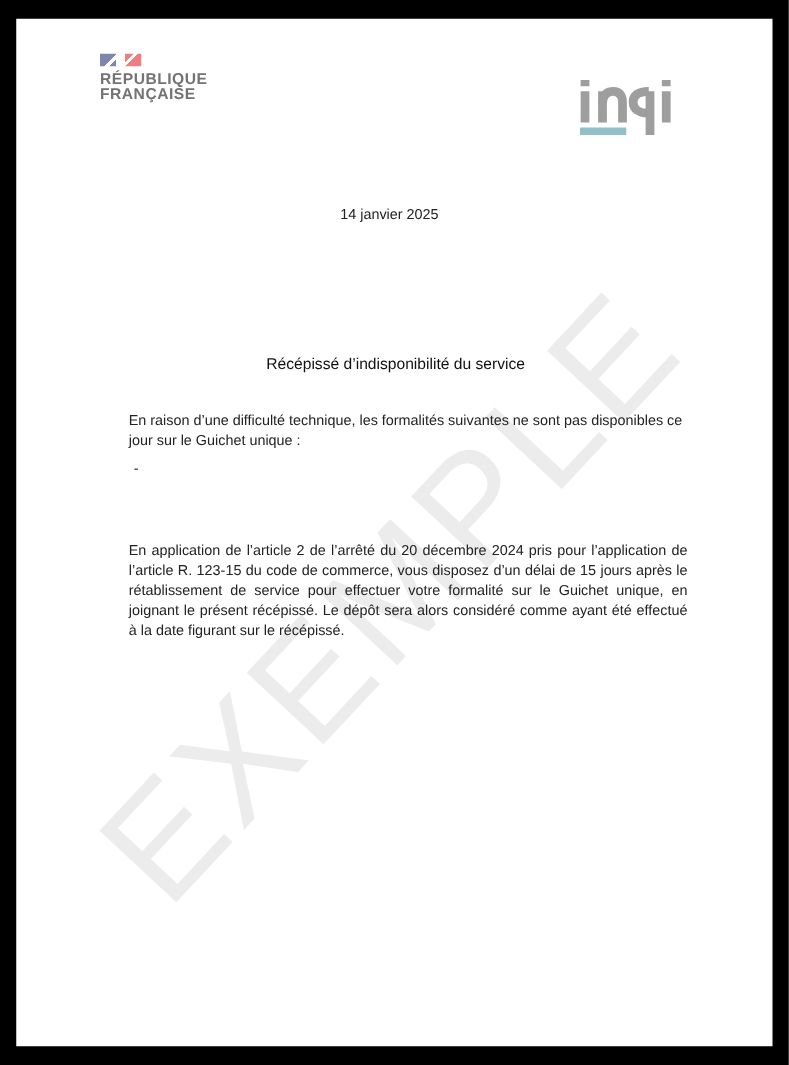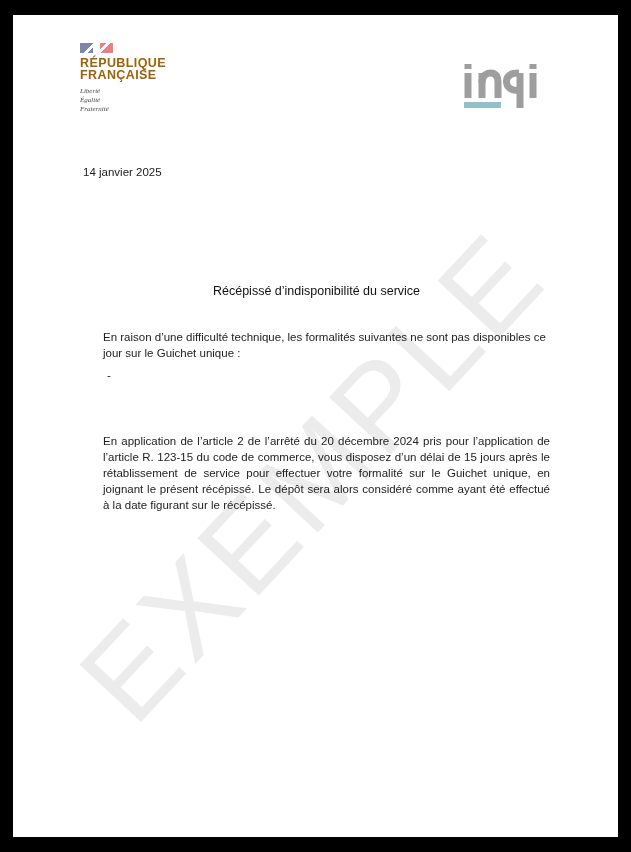--- a/index.html
+++ b/index.html
@@ -39,37 +39,37 @@
     width: 13px; height: 10px;
     background: linear-gradient(135deg, #7d87ae 58%, #ffffff 58%, #ffffff 74%, #7d87ae 74%);
   }
   .rf-flag .stripe-gap { width: 7px; height: 10px; background: #ffffff; }
   .rf-flag .stripe-red {
     width: 13px; height: 10px;
     background: linear-gradient(135deg, #ef7e82 30%, #ffffff 30%, #ffffff 46%, #ef7e82 46%);
   }
   .rf-name {
     font-weight: 700; font-size: 12.5px; line-height: 12px;
-    letter-spacing: 0.4px; color: #a16207;
+    letter-spacing: 0.4px; color: #737373;
   }
   .rf-motto {
     margin-top: 6px;
     font-family: "Liberation Serif", serif;
     font-style: italic;
     font-size: 7px; line-height: 9px; color: #4a4a4a;
   }
 
   
   .inpi-block { position: absolute; left: 449px; top: 45px; width: 84px; height: 48px; }
   .inpi-block svg { display: block; }
 
   
   .date-line {
     position: absolute; top: 151px; left: 70px; right: 78px;
-    text-align: left; font-size: 11.5px; color: #222222;
+    text-align: center; font-size: 11.5px; color: #222222;
   }
   .doc-title {
     position: absolute; top: 245px; left: 70px; right: 68px;
     text-align: center; font-weight: 400; font-size: 12.5px; color: #111111; margin-top: 24px;
   }
 
   
   .para { position: absolute; left: 70px; right: 68px; font-size: 11.5px; line-height: 16px; color: #222222; margin-left: 20px; }
   .para-1 { top: 314px; }
   .bullet-line { position: absolute; left: 94px; right: 68px; top: 354px; font-size: 11.5px; color: #222222; display: flex; }
@@ -87,25 +87,20 @@
 
     <div class="rf-block">
       <div class="rf-flag">
         <span class="stripe-blue"></span>
         <span class="stripe-gap"></span>
         <span class="stripe-red"></span>
       </div>
       <div class="rf-name">
         <div>RÉPUBLIQUE</div>
         <div>FRANÇAISE</div>
-      </div>
-      <div class="rf-motto">
-        <div>Liberté</div>
-        <div>Égalité</div>
-        <div>Fraternité</div>
       </div>
     </div>
 
     <div class="inpi-block">
       <svg width="84" height="48" viewBox="0 0 84 48" role="img" aria-label="inpi">
 
         <line x1="6" y1="4" x2="6" y2="9" stroke="#9e9e9e" stroke-width="7"></line>
         <line x1="6" y1="13" x2="6" y2="38" stroke="#9e9e9e" stroke-width="7"></line>
 
         <line x1="20" y1="13" x2="20" y2="38" stroke="#9e9e9e" stroke-width="7"></line>

